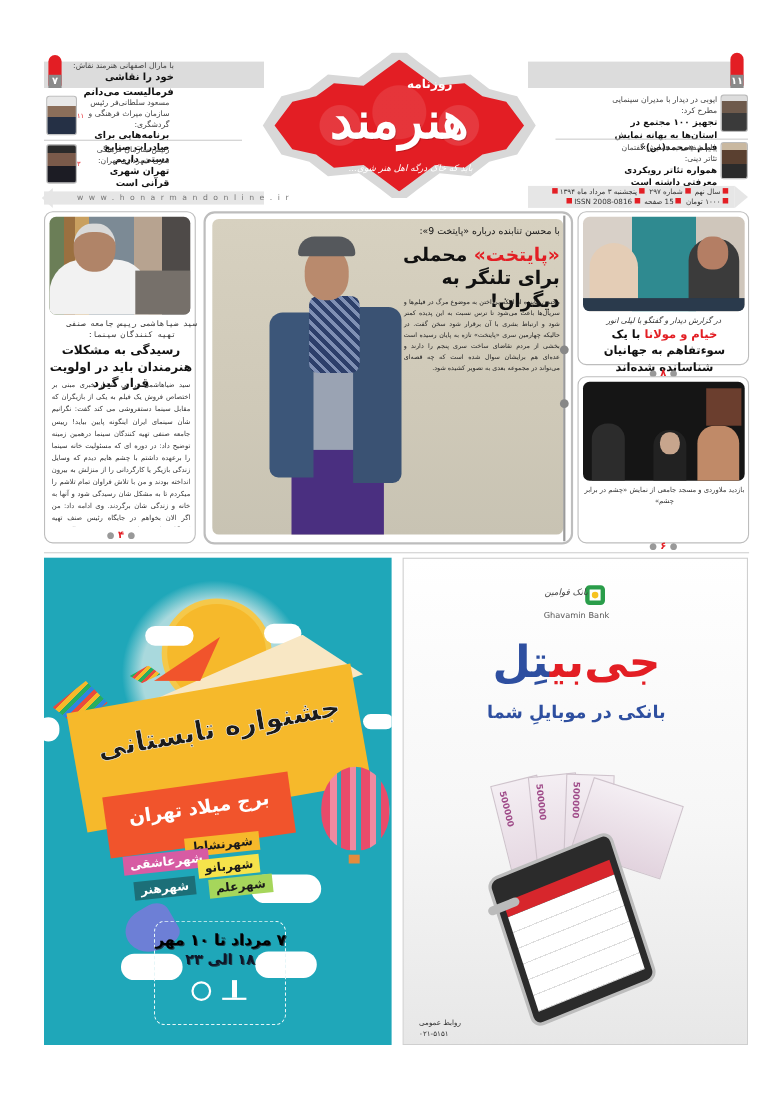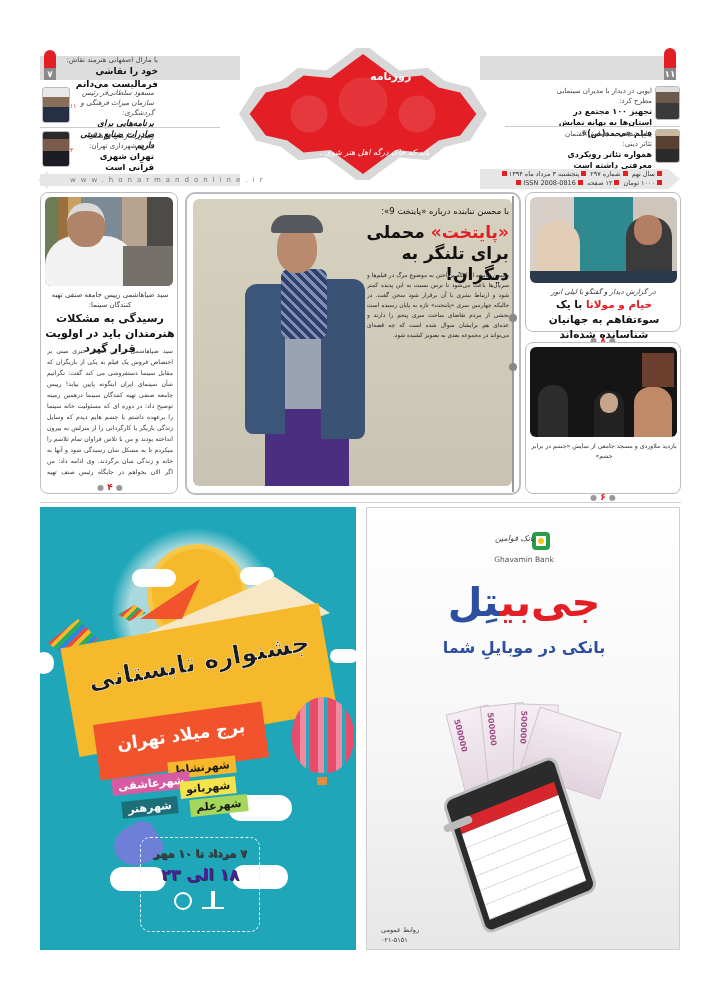--- a/index.html
+++ b/index.html
@@ -72,21 +72,21 @@
   <div class="abs hdr-bar" style="left:40px;top:56px;width:200px;"></div>
   <div class="abs red-tab" style="left:44px;top:50px;width:12px;height:28px;"></div>
   <div class="abs num-box" style="left:44px;top:68px;width:12px;height:12px;">۷</div>
   <div class="abs rtl" style="left:58px;top:55px;width:100px;">
     <div class="kicker">با مارال اصفهانی هنرمند نقاش:</div>
     <div class="head-b" style="font-size:9px;">خود را نقاشی فرمالیست می‌دانم</div>
   </div>
 
   <div class="abs teaser-photo" style="left:42px;top:87px;width:28px;height:36px;background:linear-gradient(180deg,#e8e8e8 0 25%,#8b6e5a 25% 55%,#253045 55%);"></div>
   <div class="abs" style="left:70px;top:102px;font-size:6px;color:#e31e24;">۱۱</div>
-  <div class="abs rtl" style="left:76px;top:88px;width:78px;font-style:italic;">
+  <div class="abs rtl" style="left:76px;top:88px;width:78px;">
     <div class="kicker">مسعود سلطانی‌فر رئیس سازمان میراث فرهنگی و گردشگری:</div>
     <div class="head-b" style="font-size:8.5px;line-height:11px;">برنامه‌هایی برای صادرات صنایع دستی داریم</div>
   </div>
   <div class="abs divider" style="left:40px;top:127px;width:180px;"></div>
 
   <div class="abs teaser-photo" style="left:42px;top:131px;width:28px;height:36px;background:linear-gradient(180deg,#2a2a2a 0 20%,#7a5a4a 20% 55%,#1c1c24 55%);"></div>
   <div class="abs" style="left:70px;top:146px;font-size:6px;color:#e31e24;">۳</div>
   <div class="abs rtl" style="left:76px;top:131px;width:78px;">
     <div class="kicker">رئیس سازمان فرهنگی هنری شهرداری تهران:</div>
     <div class="head-b" style="font-size:8.5px;line-height:11px;text-align:right;">تهران شهری قرآنی است</div>
@@ -95,20 +95,21 @@
   <div class="abs url-strip" style="left:40px;top:174px;width:200px;padding-left:30px;">
     <span>www.honarmandonline.ir</span>
   </div>
   <div class="abs" style="left:38px;top:171px;width:0;height:0;border-top:9px solid transparent;border-bottom:9px solid transparent;border-right:10px solid #e6e6e6;"></div>
 
   <div class="abs logo-wrap">
     <div class="logo-outline"></div>
     <div class="logo-shape"></div>
     <div class="logo-pattern"></div>
     <div class="abs logo-top">روزنامه</div>
+    <div class="abs logo-main">هنرمند</div>
     <div class="abs logo-slogan">...باید که خاک درگه اهل هنر شوی</div>
   </div>
 
   <div class="abs hdr-bar" style="left:480px;top:56px;width:188px;"></div>
   <div class="abs red-tab" style="left:664px;top:48px;width:12px;height:30px;"></div>
   <div class="abs num-box" style="left:664px;top:68px;width:12px;height:12px;">۱۱</div>
 
   <div class="abs teaser-photo" style="left:655px;top:86px;width:25px;height:34px;background:linear-gradient(180deg,#ddd 0 15%,#6e5a4c 15% 50%,#3a3a3a 50%);"></div>
   <div class="abs rtl" style="left:555px;top:86px;width:97px;">
     <div class="kicker">ایوبی در دیدار با مدیران سینمایی مطرح کرد:</div>
@@ -123,34 +124,34 @@
   </div>
 
   <div class="abs info-strip rtl" style="left:480px;top:169px;width:188px;height:20px;padding:1px 4px 0 0;">
     <div>
       <span class="sq"></span><span>سال نهم</span>
       <span class="sq"></span><span>شماره ۲۹۷</span>
       <span class="sq"></span><span>پنجشنبه ۳ مرداد ماه ۱۳۹۴</span><span class="sq"></span>
     </div>
     <div>
       <span class="sq"></span><span>۱۰۰۰ تومان</span>
-      <span class="sq"></span><span>۱۲ صفحه</span>
+      <span class="sq"></span><span>15 صفحه</span>
       <span class="sq"></span><span>ISSN 2008-0816</span><span class="sq"></span>
     </div>
   </div>
   <div class="abs" style="left:668px;top:169px;width:0;height:0;border-top:10px solid transparent;border-bottom:10px solid transparent;border-left:12px solid #e6e6e6;"></div>
 </div>
 
 <div class="abs box" style="left:40px;top:192px;width:138px;height:302px;">
   <div class="abs photo" style="left:4px;top:4px;width:128px;height:89px;background:linear-gradient(90deg,#6b7e57 0 10%,#9b7040 10% 18%,#c9a060 18% 28%,#7c8a95 28% 60%,#b7a390 60% 80%,#4e4a48 80%);">
     <div class="abs" style="left:0;bottom:0;width:90px;height:50px;background:#f2f2f2;border-radius:30px 30px 0 0;"></div>
     <div class="abs" style="left:22px;top:6px;width:38px;height:44px;background:#b08468;border-radius:45%;border-top:8px solid #d9d9d9;"></div>
     <div class="abs" style="right:0;bottom:0;width:50px;height:40px;background:#76706a;"></div>
   </div>
-  <div class="abs rtl cap" style="left:6px;top:97px;width:126px;text-align:center;">سید ضیاهاشمی رییس جامعه صنفی تهیه کنندگان سینما:</div>
+  <div class="abs rtl cap" style="left:16px;top:97px;width:126px;text-align:center;font-family:Liberation Mono, monospace;">سید ضیاهاشمی رییس جامعه صنفی تهیه کنندگان سینما:</div>
   <div class="abs rtl title" style="left:4px;top:118px;width:130px;text-align:center;font-size:11px;line-height:15px;">رسیدگی به مشکلات هنرمندان باید در اولویت قرار گیرد</div>
   <div class="abs rtl body-txt" style="left:6px;top:152px;width:126px;height:134px;overflow:hidden;">سید ضیاهاشمی در پی انتشار خبری مبنی بر اختصاص فروش یک فیلم به یکی از بازیگران که مقابل سینما دستفروشی می کند گفت: نگرانیم شأن سینمای ایران اینگونه پایین بیاید! رییس جامعه صنفی تهیه کنندگان سینما درهمین زمینه توضیح داد: در دوره ای که مسئولیت خانه سینما را برعهده داشتم با چشم هایم دیدم که وسایل زندگی بازیگر یا کارگردانی را از منزلش به بیرون انداخته بودند و من با تلاش فراوان تمام تلاشم را میکردم تا به مشکل شان رسیدگی شود و آنها به خانه و زندگی شان برگردند. وی ادامه داد: من اگر الان بخواهم در جایگاه رئیس صنف تهیه کنندگان وارد میدان شوم متهم به دخالت می شوم اما از مسئولان می خواهم به مشکلات هنرمندان رسیدگی کنند تا ما از این دست مشکلات مالی که در شأن اهالی هنر و سینما گران نیست را نشنویم و نبینیم. هاشمی در بخش دیگری از صحبت خود گفت: سینمای ایران به چند بازیگر چهره خلاصه نمی شود. همین بازیگران هم در گذشته برای خود جایگاه و اعتباری داشتند...</div>
   <div class="abs pg" style="left:0;top:289px;width:138px;">
     <span class="dot">●</span> <span>۴</span> <span class="dot">●</span>
   </div>
 </div>
 
 <div class="abs box" style="left:185px;top:192px;width:336px;height:303px;border-radius:10px;border-width:2px;">
   <div class="abs photo feat-photo" style="left:6px;top:5px;width:319px;height:287px;">
 
@@ -237,22 +238,22 @@
   <div class="abs" style="left:140px;top:272px;padding:2px 6px;background:#f5e34b;font-size:11px;font-weight:bold;color:#1b1b1b;transform:rotate(-6deg);">شهربانو</div>
   <div class="abs" style="left:150px;top:290px;padding:2px 6px;background:#a6d65b;font-size:11px;font-weight:bold;color:#1b1b1b;transform:rotate(-6deg);">شهرعلم</div>
   <div class="abs" style="left:82px;top:292px;padding:2px 6px;background:#1c6f78;font-size:11px;font-weight:bold;color:#fff;transform:rotate(-6deg);">شهرهنر</div>
 
   <div class="abs" style="left:252px;top:190px;width:62px;height:76px;border-radius:50% 50% 45% 45%;background:repeating-linear-gradient(90deg,#e94b6a 0 8px,#f08aa0 8px 14px,#2aa7b9 14px 18px);"></div>
   <div class="abs" style="left:277px;top:270px;width:10px;height:8px;background:#e38c3c;"></div>
 
   <div class="abs" style="left:74px;top:318px;width:46px;height:40px;background:#6d7fd6;border-radius:60% 40% 30% 70%;transform:rotate(-30deg);"></div>
 
   <div class="abs" style="left:100px;top:330px;width:120px;height:95px;border:1px dashed #e6f6f8;border-radius:10px;"></div>
-  <div class="abs" style="left:100px;top:340px;width:120px;text-align:center;font-size:11px;font-weight:bold;color:#404040;direction:rtl;text-shadow:1px 1px 0 #1b3b45;">۷ مرداد تا ۱۰ مهر</div>
-  <div class="abs" style="left:100px;top:358px;width:120px;text-align:center;font-size:16px;font-weight:bold;color:#4c1d95;direction:rtl;text-shadow:1px 1px 0 #1b3b45;">۱۸ الی ۲۳</div>
+  <div class="abs" style="left:100px;top:340px;width:120px;font-size:14px;font-weight:bold;color:#000000;direction:rtl;text-shadow:1px 1px 0 #1b3b45;">۷ مرداد تا ۱۰ مهر</div>
+  <div class="abs" style="left:100px;top:358px;width:120px;text-align:center;font-size:13px;font-weight:bold;color:#0f172a;direction:rtl;text-shadow:1px 1px 0 #1b3b45;">۱۸ الی ۲۳</div>
   <div class="abs" style="left:134px;top:385px;width:18px;height:18px;border:2px solid #fff;border-radius:50%;"></div>
   <div class="abs" style="left:162px;top:384px;width:22px;height:18px;border-bottom:2px solid #fff;background:linear-gradient(90deg,transparent 40%,#fff 40% 60%,transparent 60%);"></div>
 </div>
 
 <div class="abs ad-bank" style="left:366px;top:507px;width:314px;height:443px;">
   <div class="abs" style="left:165px;top:24px;width:18px;height:18px;border:4px solid #2a9d4a;border-radius:4px;">
     <div style="position:absolute;left:2px;top:2px;width:6px;height:6px;border-radius:50%;background:#f6c221;"></div>
   </div>
   <div class="abs" style="left:128px;top:26px;font-size:8px;color:#444;font-style:italic;direction:rtl;">بانک قوامین</div>
   <div class="abs" style="left:0;top:47px;width:314px;text-align:center;font-size:7.5px;color:#555;">Ghavamin Bank</div>

